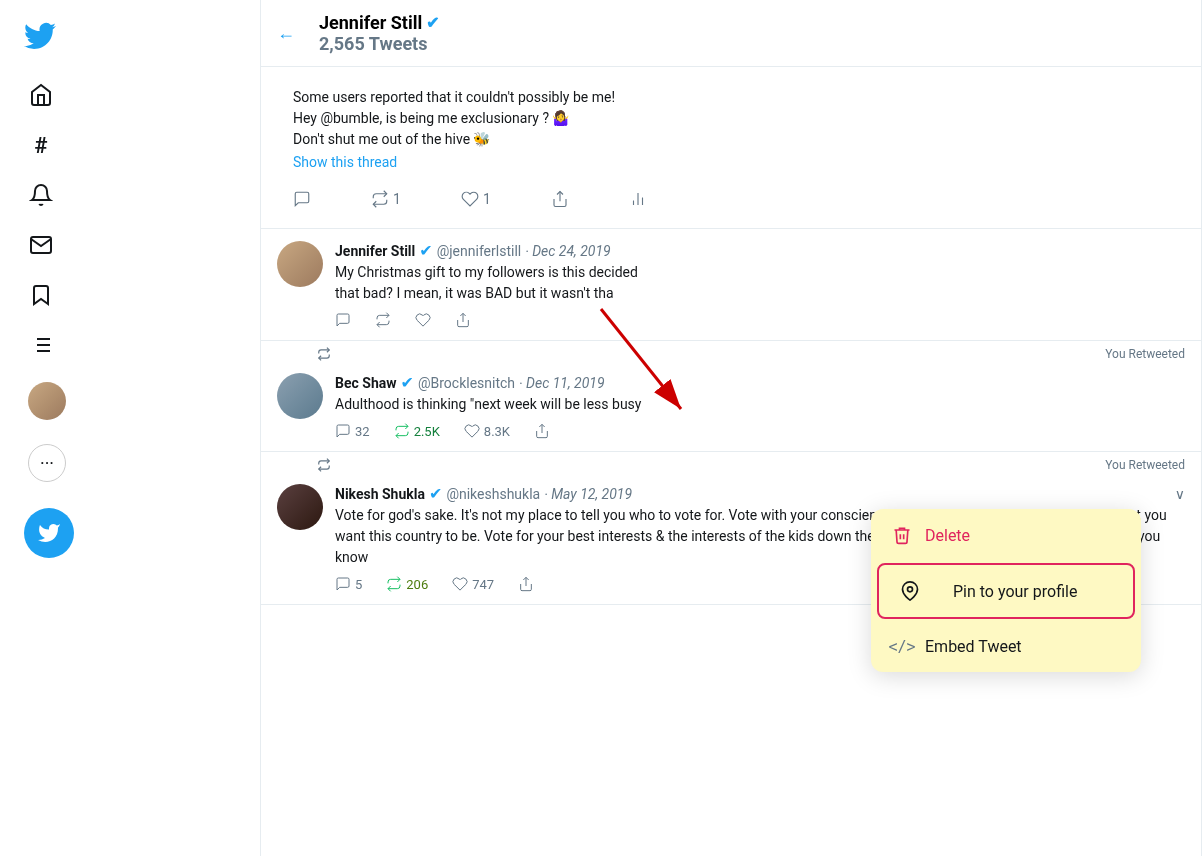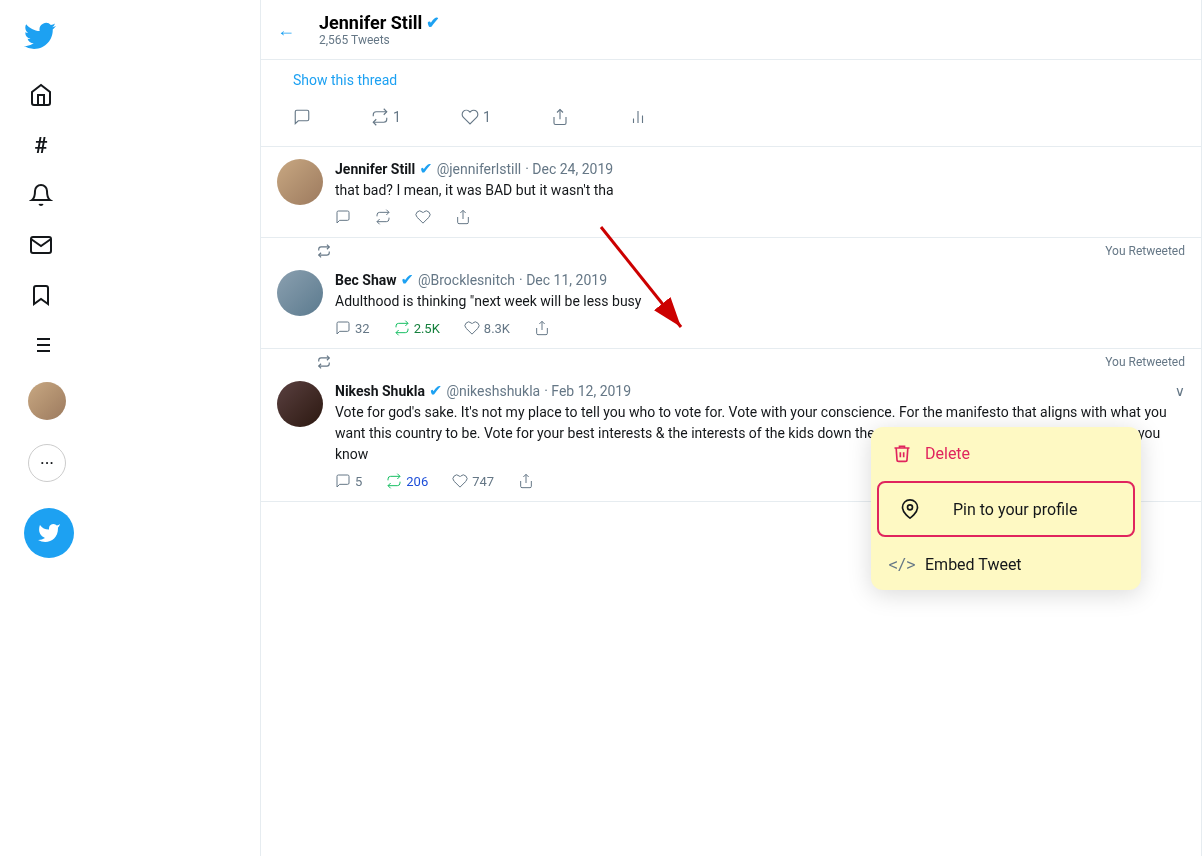--- a/index.html
+++ b/index.html
@@ -107,22 +107,23 @@
       font-weight: 700;
       display: flex;
       align-items: center;
       gap: 4px;
     }
     .verified-badge {
       color: #1da1f2;
       font-size: 16px;
     }
     .profile-info .tweet-count {
-      font-size: 12px;
+      font-size: 18px;
       color: #657786;
+      font-weight: bold;
     }
 
     
     .tweet-card {
       border-bottom: 1px solid #e6ecf0;
       padding: 12px 16px;
     }
     .tweet-top-text {
       color: #14171a;
       font-size: 14px;
@@ -176,20 +177,21 @@
     }
     .tweet-user-name {
       font-weight: 700;
       color: #14171a;
     }
     .tweet-user-handle {
       color: #657786;
     }
     .tweet-date {
       color: #657786;
+      font-style: italic;
     }
     .tweet-text {
       font-size: 14px;
       color: #14171a;
       line-height: 1.5;
       margin-top: 2px;
     }
     .tweet-actions-row {
       display: flex;
       align-items: center;
@@ -338,20 +340,25 @@
     <div class="profile-info">
       <h2>
         <span>Jennifer Still</span>
         <span class="verified-badge">✔</span>
       </h2>
       <div class="tweet-count">2,565 Tweets</div>
     </div>
   </div>
 
   <div class="tweet-card">
+    <div class="tweet-top-text">
+      Some users reported that it couldn't possibly be me!<br>
+      Hey @bumble, is being me exclusionary ? 🤷‍♀️<br>
+      Don't shut me out of the hive 🐝
+    </div>
     <a class="show-thread">Show this thread</a>
     <div class="tweet-actions">
       <div class="action-item">
         <svg viewBox="0 0 24 24" width="18" height="18" fill="none" stroke="currentColor" stroke-width="1.5">
             <path d="M21 15a2 2 0 01-2 2H7l-4 4V5a2 2 0 012-2h14a2 2 0 012 2z"></path>
           </svg>
       </div>
       <div class="action-item">
         <svg viewBox="0 0 24 24" width="18" height="18" fill="none" stroke="currentColor" stroke-width="1.5">
             <polyline points="17 1 21 5 17 9"></polyline>
@@ -387,20 +394,21 @@
   <div class="tweet-with-user" style="position:relative;">
     <div class="tweet-avatar av-jennifer"></div>
     <div class="tweet-body">
       <div class="tweet-user-line">
         <span class="tweet-user-name">Jennifer Still</span>
         <span class="verified-badge">✔</span>
         <span class="tweet-user-handle">@jenniferlstill</span>
         <span class="tweet-date">· Dec 24, 2019</span>
       </div>
       <div class="tweet-text">
+        <div>My Christmas gift to my followers is this decided</div>
         <div>that bad? I mean, it was BAD but it wasn't tha</div>
       </div>
       <div class="tweet-actions-row">
         <div class="action-item">
           <svg viewBox="0 0 24 24" width="16" height="16" fill="none" stroke="currentColor" stroke-width="1.5">
               <path d="M21 15a2 2 0 01-2 2H7l-4 4V5a2 2 0 012-2h14a2 2 0 012 2z"></path>
             </svg>
         </div>
         <div class="action-item">
           <svg viewBox="0 0 24 24" width="16" height="16" fill="none" stroke="currentColor" stroke-width="1.5">
@@ -531,39 +539,39 @@
         </svg>
       <span>You Retweeted</span>
     </div>
     <div class="tweet-with-user">
       <div class="tweet-avatar av-nikesh"></div>
       <div class="tweet-body">
         <div class="tweet-user-line">
           <span class="tweet-user-name">Nikesh Shukla</span>
           <span class="verified-badge">✔</span>
           <span class="tweet-user-handle">@nikeshshukla</span>
-          <span class="tweet-date">· Feb 12, 2019</span>
+          <span class="tweet-date">· May 12, 2019</span>
           <span style="margin-left:auto;cursor:pointer;color:#657786;">∨</span>
         </div>
         <div class="tweet-text">Vote for god's sake. It's not my place to tell you who to vote for. Vote with your conscience. For the manifesto that aligns with what you want this country to be. Vote for your best interests &amp; the interests of the kids down the road. Vote for the most vulnerable people you know</div>
         <div class="tweet-actions-row">
           <div class="action-item">
             <svg viewBox="0 0 24 24" width="16" height="16" fill="none" stroke="currentColor" stroke-width="1.5">
                 <path d="M21 15a2 2 0 01-2 2H7l-4 4V5a2 2 0 012-2h14a2 2 0 012 2z"></path>
               </svg>
             <span>5</span>
           </div>
           <div class="action-item" style="color:#17bf63;">
             <svg viewBox="0 0 24 24" width="16" height="16" fill="none" stroke="#17bf63" stroke-width="1.5">
                 <polyline points="17 1 21 5 17 9"></polyline>
                 <path d="M3 11V9a4 4 0 014-4h14"></path>
                 <polyline points="7 23 3 19 7 15"></polyline>
                 <path d="M21 13v2a4 4 0 01-4 4H3"></path>
               </svg>
-            <span style="color:#1d4ed8;">206</span>
+            <span style="color:#4d7c0f;">206</span>
           </div>
           <div class="action-item">
             <svg viewBox="0 0 24 24" width="16" height="16" fill="none" stroke="currentColor" stroke-width="1.5">
                 <path d="M20.84 4.61a5.5 5.5 0 00-7.78 0L12 5.67l-1.06-1.06a5.5 5.5 0 00-7.78 7.78l1.06 1.06L12 21.23l7.78-7.78 1.06-1.06a5.5 5.5 0 000-7.78z"></path>
               </svg>
             <span>747</span>
           </div>
           <div class="action-item">
             <svg viewBox="0 0 24 24" width="16" height="16" fill="none" stroke="currentColor" stroke-width="1.5">
                 <path d="M4 12v8a2 2 0 002 2h12a2 2 0 002-2v-8"></path>

